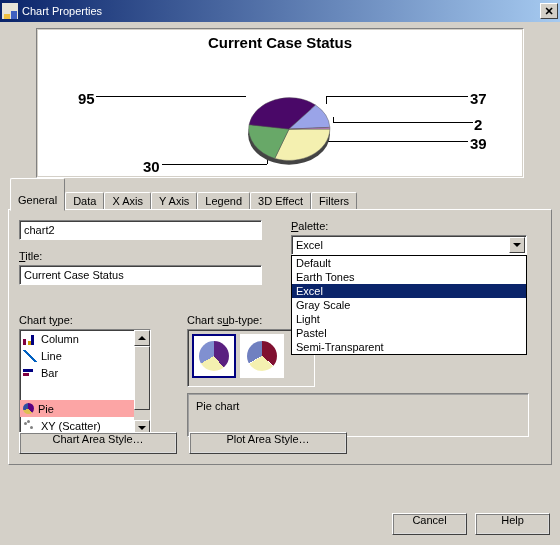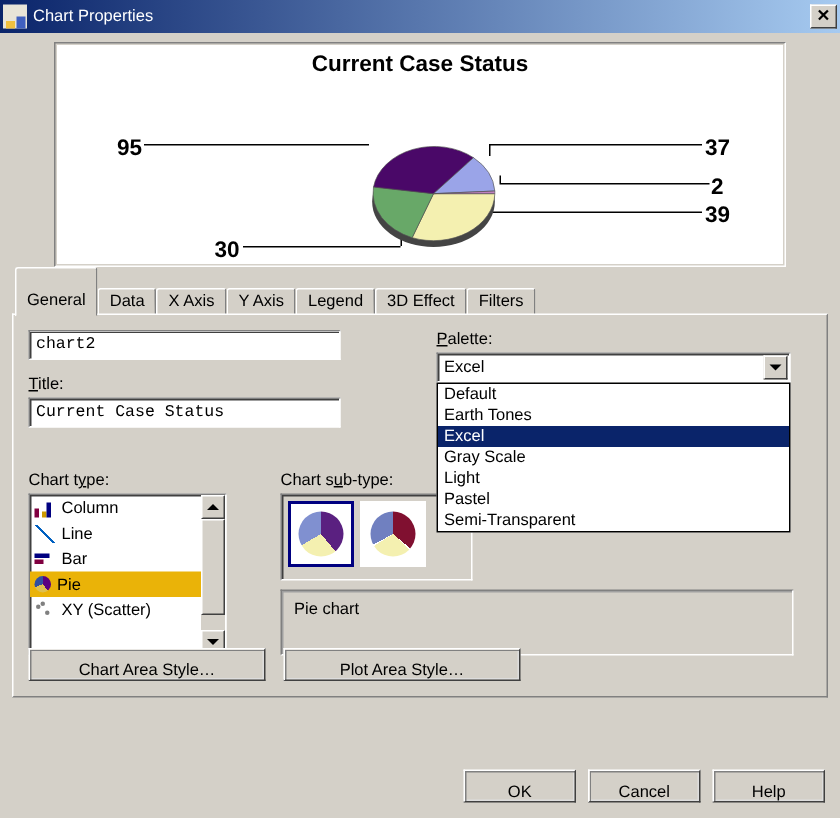--- a/index.html
+++ b/index.html
@@ -26,39 +26,39 @@
 
   
   .tabstrip { display:flex; align-items:flex-end; height: 21px; position:relative; padding-left:2px;}
   .tab { background:#d4d0c8; border:1px solid #fff; border-right-color:#808080; border-bottom:none; padding: 2px 7px 3px 7px; border-radius: 2px 2px 0 0; position:relative; margin-right:0; top:1px;}
   .tab.active { background:#d4d0c8; z-index:3; padding-top:15px; padding-bottom:4px; top:1px; border-bottom: 1px solid #d4d0c8; margin-bottom:-1px;}
   .tabpanel { border:1px solid #fff; border-right-color:#808080;border-bottom-color:#808080; padding: 10px 10px 12px 10px; position:relative; height: 256px; }
 
   
   .lblrow { margin-bottom: 3px; }
   .underline-key { text-decoration: underline; }
-  .text-input { width: 208px; height: 20px; background:#fff;border:1px solid #808080;border-right-color:#fff;border-bottom-color:#fff;padding:2px 4px;outline:none;box-shadow:inset 1px 1px 0 #404040;font-family:Liberation Mono, monospace;}
+  .text-input { width: 243px; height: 20px; background:#fff;border:1px solid #808080;border-right-color:#fff;border-bottom-color:#fff;padding:2px 4px;outline:none;box-shadow:inset 1px 1px 0 #404040;}
 
   .leftcol { position:absolute; left:10px; top:10px; width:252px; }
   .rightcol { position:absolute; left:282px; top:10px; right:10px; }
 
   .select-wrap { position:relative; width:236px;}
   .select-display { height:20px;background:#fff;border:1px solid #808080;border-right-color:#fff;border-bottom-color:#fff;box-shadow:inset 1px 1px 0 #404040;padding:2px 4px;display:flex;align-items:center;}
   .select-btn{position:absolute;right:2px;top:2px;width:16px;height:16px;background:#d4d0c8;border:1px solid #fff;border-right-color:#404040;border-bottom-color:#404040;display:flex;align-items:center;justify-content:center;}
   .select-btn::after{content:"";border:4px solid transparent;border-top-color:#000;margin-top:4px;}
   .dropdown{position:absolute;left:0;top:20px;width:236px;background:#fff;border:1px solid #000;z-index:100;}
   .dropdown-item{padding:1px 4px;}
   .dropdown-item.selected{background:#0a246a;color:#fff;}
 
   .chart-type-section{position:absolute;left:10px;top:104px;}
   .chart-sub-section{position:absolute;left:178px;top:104px;width:342px;}
   .listbox{width:132px;height:108px;background:#fff;border:1px solid #808080;border-right-color:#fff;border-bottom-color:#fff;box-shadow:inset 1px 1px 0 #404040;overflow:hidden;position:relative;}
   .listbox-items{position:absolute;left:0;top:0;right:16px;}
   .list-item{display:flex;align-items:center;padding:1px 3px;gap:4px;height:17px;}
-  .list-item.selected{background:#eab308;}
+  .list-item.selected{background:#fca5a5;margin-top:19px;}
   .list-icon{width:14px;height:12px;display:flex;align-items:flex-end;flex-shrink:0;position:relative;}
   .list-icon.col::before{content:"";width:3px;height:6px;background:#800040;margin-right:1px;}
   .list-icon.col::after{content:"";width:3px;height:10px;background:#000080;}
   .list-icon.col span{width:3px;height:4px;background:#cc9900;margin-left:1px;}
   .list-icon.bar{flex-direction:column;align-items:flex-start;justify-content:center;gap:1px;}
   .list-icon.bar::before{content:"";width:10px;height:3px;background:#000080;}
   .list-icon.bar::after{content:"";width:6px;height:3px;background:#800040;}
   .list-icon.line{background:linear-gradient(45deg,transparent 45%,#0060c0 45%,#0060c0 55%,transparent 55%);}
   .list-icon.pieicon{border-radius:50%;width:11px;height:11px;background:conic-gradient(#5a0080 0 140deg,#dec050 140deg 250deg,#3050a0 250deg 360deg);}
   .list-icon.scatter::before{content:"";width:3px;height:3px;background:#808080;border-radius:50%;position:absolute;left:1px;top:2px;}
@@ -73,21 +73,21 @@
 
   .subtype-box{border:1px solid #808080;border-right-color:#fff;border-bottom-color:#fff;box-shadow:inset 1px 1px 0 #404040;background:#d4d0c8;padding:4px;display:flex;gap:4px;height:58px;width:128px;}
   .subtype{width:44px;height:44px;background:#fff;display:flex;align-items:center;justify-content:center;}
   .subtype.selected{outline:2px solid #000080;outline-offset:-2px;border:2px solid #000080;}
   .subtype-pie{width:30px;height:30px;border-radius:50%;background:conic-gradient(#5a2080 0 140deg,#f4f0b0 140deg 240deg,#8090d0 240deg 360deg);}
   .subtype-pie.exploded{background:conic-gradient(#801030 0 130deg,transparent 130deg 134deg,#f4f0b0 134deg 238deg,transparent 238deg 242deg,#7080c0 242deg 360deg);}
 
   .desc-box{margin-top:6px;height:44px;border:1px solid #808080;border-right-color:#fff;border-bottom-color:#fff;padding:6px 8px;box-shadow:inset 1px 1px 0 #a0a0a0;}
 
   .style-btns{position:absolute;left:10px;bottom:10px;display:flex;gap:12px;}
-  .btn{height:22px;min-width:75px;padding:0 12px;background:#d4d0c8;border:1px solid #fff;border-right-color:#404040;border-bottom-color:#404040;box-shadow:1px 1px 0 #808080 inset, -1px -1px 0 #ddd inset; display:flex;align-items:flex-end;justify-content:center;cursor:default;}
+  .btn{height:22px;min-width:75px;padding:0 12px;background:#d4d0c8;border:1px solid #fff;border-right-color:#404040;border-bottom-color:#404040;box-shadow:1px 1px 0 #808080 inset, -1px -1px 0 #ddd inset; display:flex;align-items:flex-start;justify-content:center;cursor:default;}
   .btn.wide{width:158px;}
 
   .dialog-btns{position:absolute;right:10px;bottom:10px;display:flex;gap:8px;}
 </style>
 </head>
 <body>
 
 <div class="titlebar">
   <div class="title-icon"></div>
   <div class="title-text">Chart Properties</div>
@@ -226,21 +226,18 @@
         </div>
       <div class="btn wide">
           <span>Plot Area Style…</span>
         </div>
     </div>
   </div>
 </div>
 
 <div class="dialog-btns">
   <div class="btn">
-      <span>OK</span>
-    </div>
-  <div class="btn">
       <span>Cancel</span>
     </div>
   <div class="btn">
       <span>Help</span>
     </div>
 </div>
 
 </body></html>

